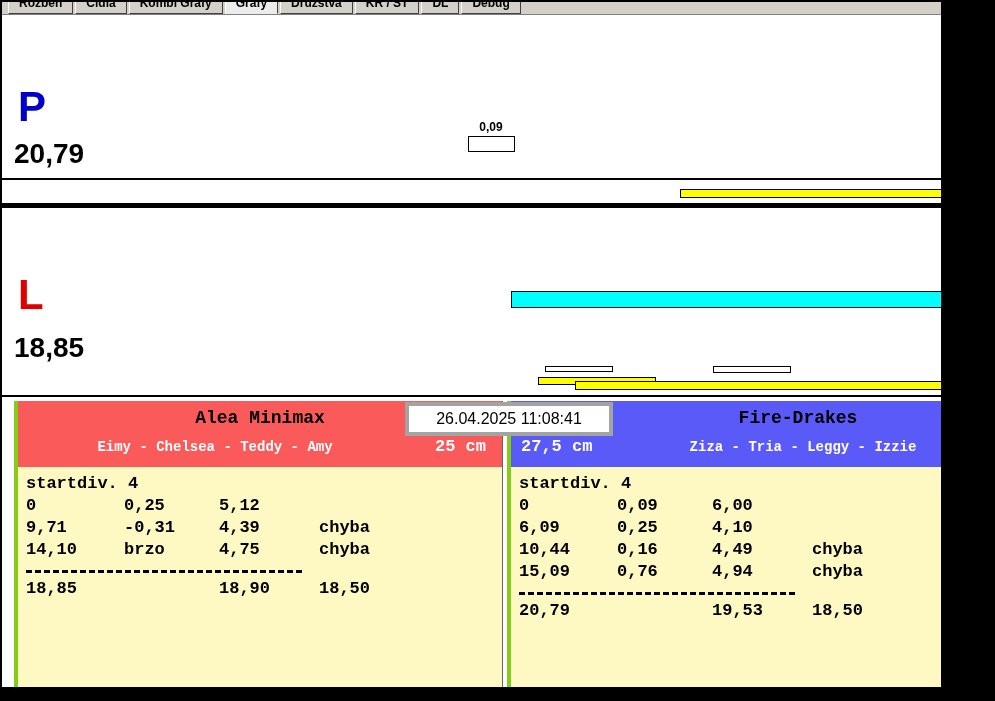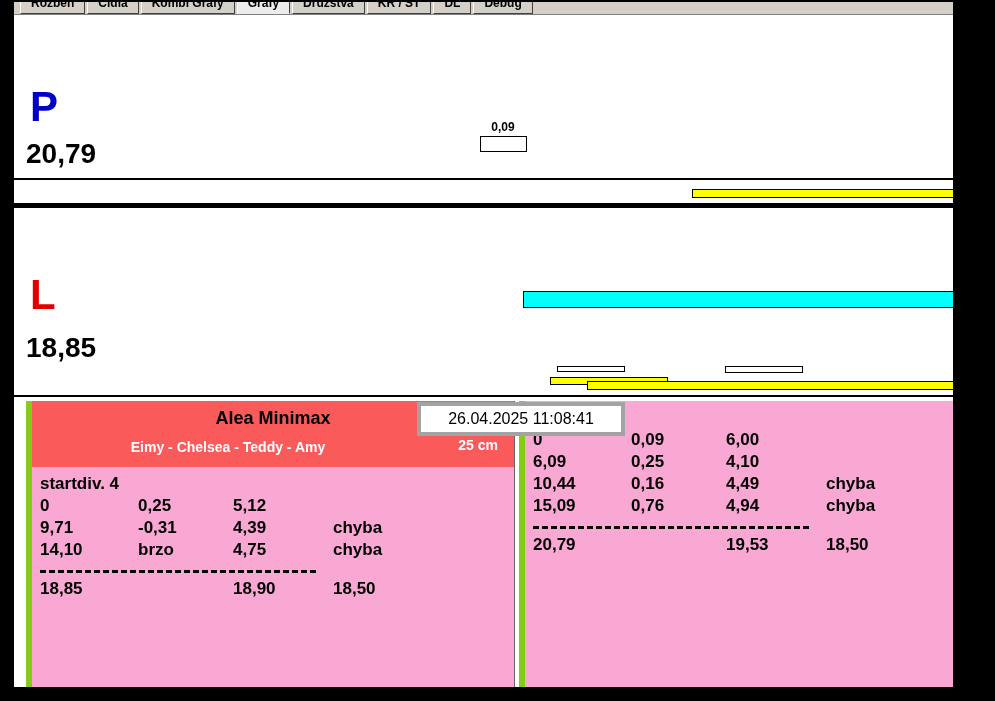--- a/index.html
+++ b/index.html
@@ -1,17 +1,17 @@
 <!DOCTYPE html>
 <html style="--left-header: #fa5a5a; --right-header: #5a5af8; --p-label: #0000c8; --l-label: #e00000; --bar-yellow: #ffff00; --bar-cyan: #00ffff;"><head>
 <meta charset="utf-8">
 <style>
   html,body{margin:0;padding:0;}
   body{width:995px;height:701px;background:#000;font-family:"Liberation Sans",sans-serif;-webkit-font-smoothing:antialiased;}
-  .screen{position:relative;width:950px;height:701px;background:#000;overflow:hidden;margin-left:12px;}
+  .screen{position:relative;width:950px;height:701px;background:#000;overflow:hidden;}
   .window{position:absolute;left:2px;top:2px;width:984px;height:685px;background:#fff;overflow:hidden;}
 
   
   .menubar{position:absolute;top:0;left:0;width:100%;height:12px;background:#d4d0c8;border-bottom:1px solid #808080;overflow:hidden;}
   .tabs{position:absolute;bottom:0;left:6px;display:flex;gap:2px;}
   .tab{height:22px;padding:3px 10px 2px 10px;background:#d4d0c8;border:1px solid;border-color:#fff #404040 #404040 #fff;
        font-weight:bold;font-size:12px;color:#000;white-space:nowrap;box-sizing:border-box;}
   .tab.active{background:#ececec;border-bottom-color:#ececec;}
 
   
@@ -35,32 +35,32 @@
   .bar.white{background:#fff;}
   .bar.p-finish{left:678px;top:187px;width:306px;height:9px;}
   .bar.l-run{left:509px;top:289px;width:475px;height:17px;}
   .bar.small-1{left:543px;top:364px;width:68px;height:6px;}
   .bar.small-2{left:711px;top:364px;width:78px;height:7px;}
   .bar.small-3{left:536px;top:375px;width:118px;height:8px;}
   .bar.small-4{left:573px;top:379px;width:411px;height:9px;}
 
   
   .panels{position:absolute;left:0;top:397px;width:100%;height:288px;background:#fff;}
-  .panel{position:absolute;top:2px;bottom:0;background:#f9a8d4;border-left:6px solid #84cc16;border-right:1px solid #666;box-sizing:border-box;}
+  .panel{position:absolute;top:2px;bottom:0;background:#fef9c3;border-left:4px solid #84cc16;border-right:1px solid #666;box-sizing:border-box;font-family:Liberation Mono, monospace;}
   .panel.left{left:12px;width:489px;}
   .panel.right{left:505px;width:479px;}
   .phead-band{position:relative;height:66px;color:#fff;}
   .panel.left  .phead-band{background:var(--left-header,#fa5a5a);}
   .panel.right .phead-band{background:var(--right-header,#5a5af8);}
   .team-title{height:32px;line-height:34px;text-align:center;font-weight:bold;font-size:18px;color:#000;}
   .panel.right .team-title{padding-left:100px;}
   .team-dogs{height:20px;line-height:20px;text-align:center;font-weight:bold;font-size:14px;color:#fff;padding-top:4px;}
   .panel.left  .team-dogs{padding-right:90px;}
   .panel.right .team-dogs{padding-left:110px;}
-  .jump-height{position:absolute;top:36px;font-weight:bold;font-size:14px;color:#fff;}
+  .jump-height{position:absolute;top:36px;font-weight:bold;font-size:17px;color:#fff;}
   .panel.left  .jump-height{right:16px;}
   .panel.right .jump-height{left:10px;}
 
   .timestamp-box{position:absolute;left:403px;top:3px;width:200px;height:26px;background:#fff;border:4px solid #a3a3a3;
                  z-index:5;text-align:center;line-height:26px;font-size:16px;color:#000;}
 
   .pbody{position:relative;padding:6px 0 0 8px;font-weight:bold;font-size:17px;color:#000;}
   .prow{line-height:22px;height:22px;white-space:nowrap;}
   .prow.head{display:flex;justify-content:flex-start;padding-right:44px;}
   .panel.right .prow.head{padding-right:31px;}
@@ -148,20 +148,25 @@
           <div class="prow grid totals">
             <span>18,85</span>
             <span></span>
             <span>18,90</span>
             <span>18,50</span>
           </div>
         </div>
       </div>
 
       <div class="panel right">
+        <div class="phead-band">
+          <div class="team-title">Fire-Drakes</div>
+          <div class="team-dogs">Ziza - Tria - Leggy - Izzie</div>
+          <div class="jump-height">27,5 cm</div>
+        </div>
         <div class="pbody">
           <div class="prow head">
             <span>start</span>
             <span>div.  4</span>
           </div>
           <div class="prow grid">
             <span>0</span>
             <span>0,09</span>
             <span>6,00</span>
             <span></span>

